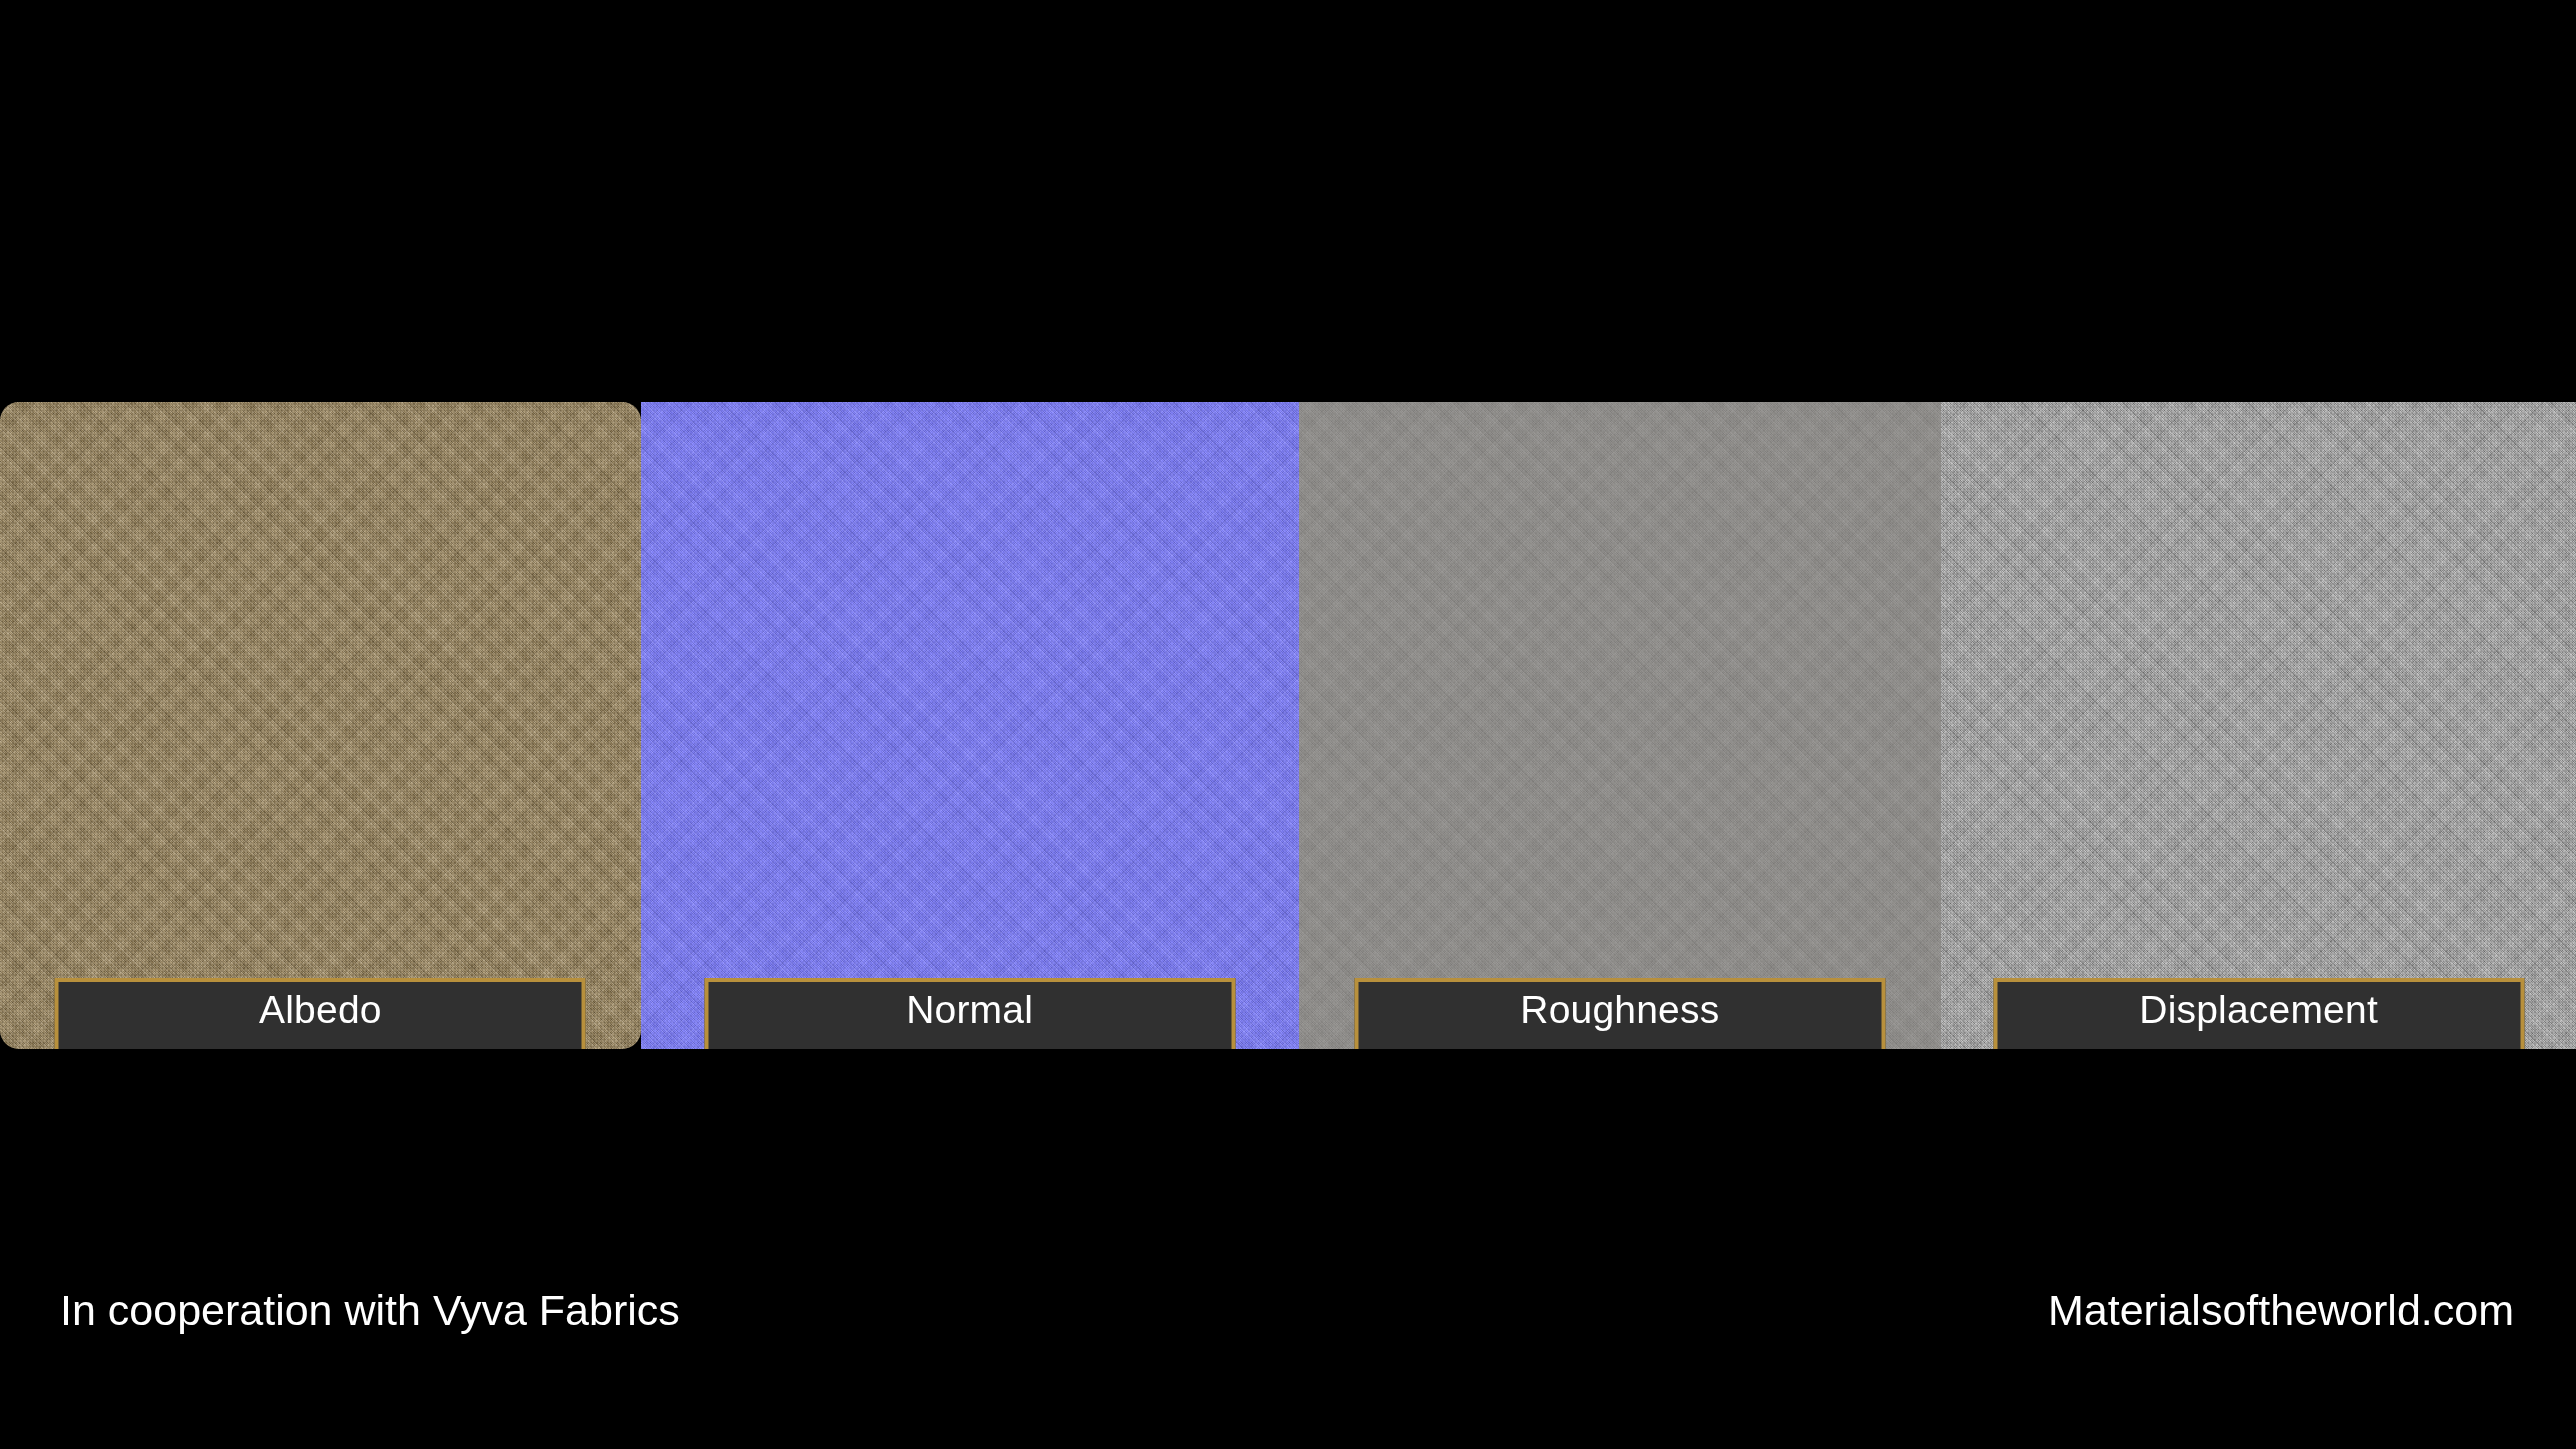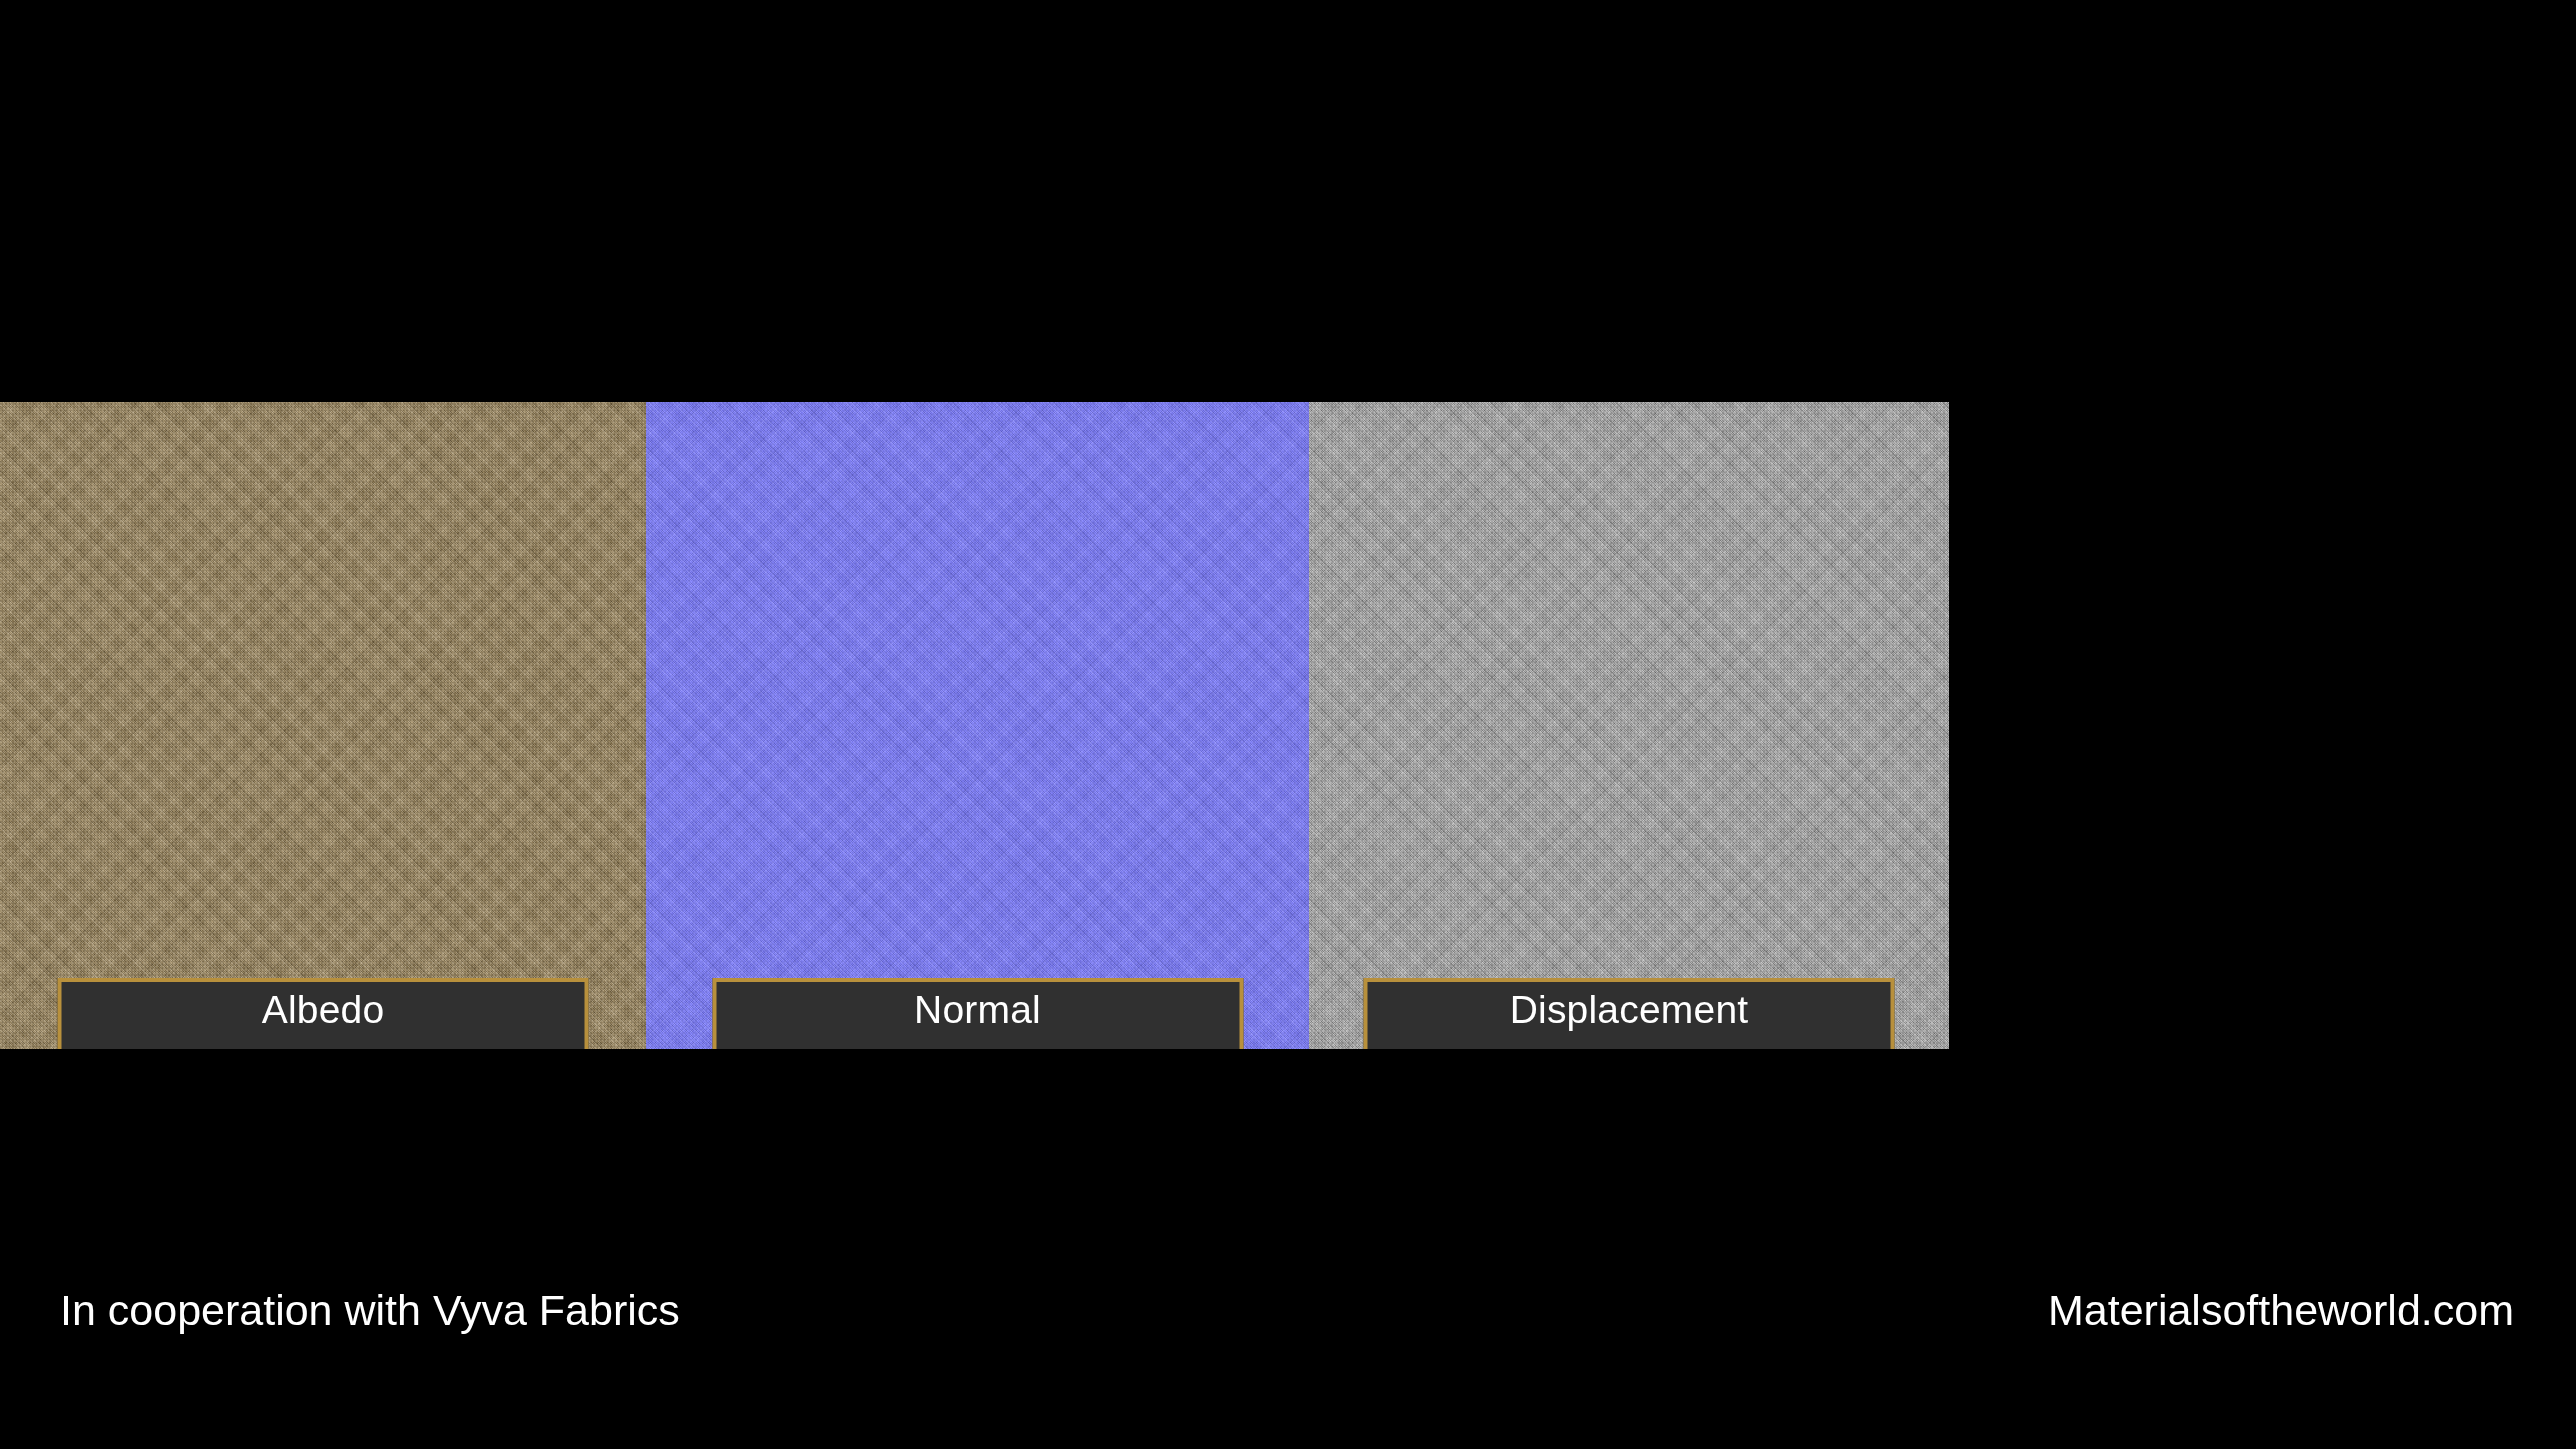--- a/index.html
+++ b/index.html
@@ -77,21 +77,21 @@
     background-image:
       repeating-linear-gradient(45deg,
         rgba(255,255,255,.045) 0px, rgba(255,255,255,.045) 9.4px,
         rgba(0,0,0,.05) 9.4px,       rgba(0,0,0,.05) 20px),
       repeating-linear-gradient(-45deg,
         rgba(255,255,255,.04) 0px, rgba(255,255,255,.04) 11px,
         rgba(0,0,0,.045) 11px,      rgba(0,0,0,.045) 23px);
   }
 
   
-  .map-panel.albedo       { background-color: #9c8558; }
+  .map-panel.albedo       { background-color: #9c8558; border-radius: 19px; }
   .map-panel.albedo .weave.l1 { opacity: .85; }
   .map-panel.albedo .weave.l3 { opacity: .75; }
 
   .map-panel.normal       { background-color: #7b7bff; padding-left: 21px; }
   .map-panel.normal .weave.l1 { opacity: .62; }
   .map-panel.normal .weave.l2 { opacity: .40; }
   .map-panel.normal .weave.l3 { opacity: .45; }
 
   .map-panel.roughness    { background-color: #908e8b; }
   .map-panel.roughness .weave.l1 { opacity: .28; }
@@ -167,20 +167,28 @@
 
     <div class="map-panel normal">
       <div class="weave l1"></div>
       <div class="weave l2"></div>
       <div class="weave l3"></div>
       <div class="map-label">
         <span class="map-label-text">Normal</span>
       </div>
     </div>
 
+    <div class="map-panel roughness">
+      <div class="weave l1"></div>
+      <div class="weave l2"></div>
+      <div class="weave l3"></div>
+      <div class="map-label">
+        <span class="map-label-text">Roughness</span>
+      </div>
+    </div>
 
     <div class="map-panel displacement">
       <div class="weave l1"></div>
       <div class="weave l2"></div>
       <div class="weave l3"></div>
       <div class="map-label">
         <span class="map-label-text">Displacement</span>
       </div>
     </div>
 

